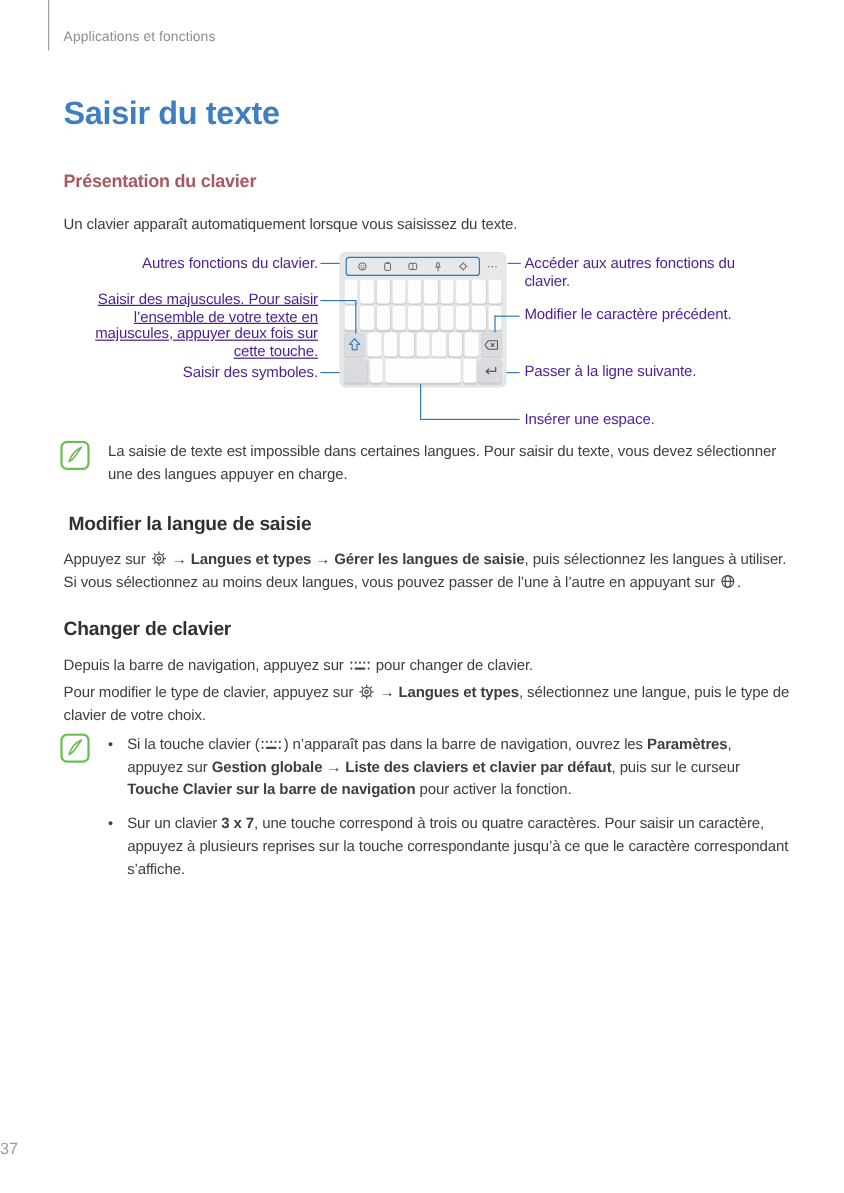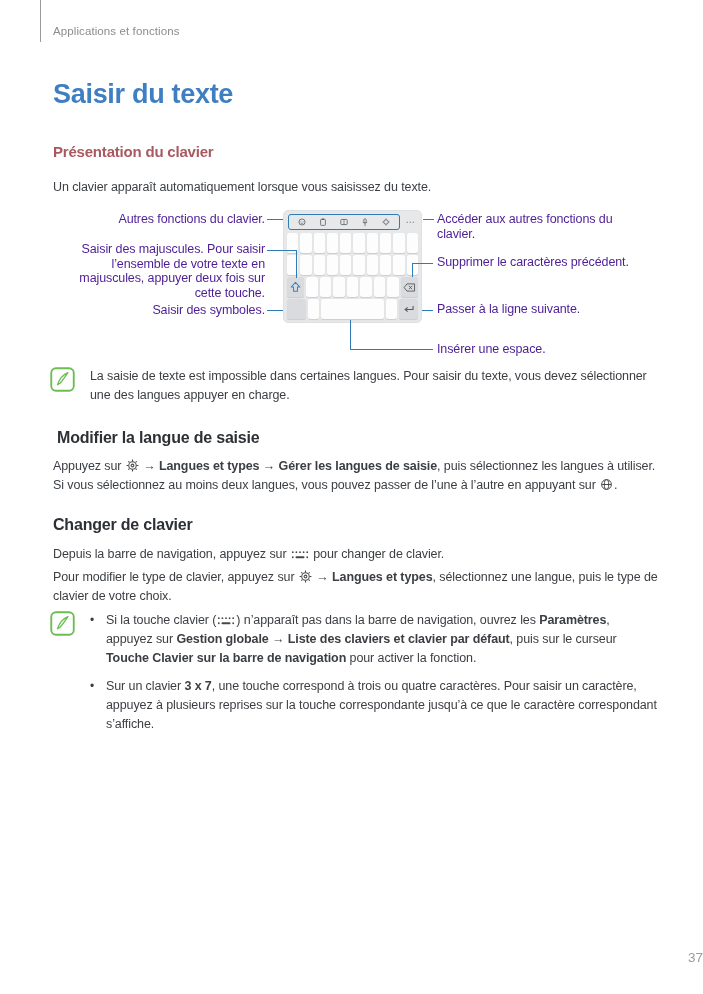--- a/index.html
+++ b/index.html
@@ -35,21 +35,21 @@
   .cline{position:absolute;background:#2e7bb5;}
   .cline.h{height:1.2px;}
   .cline.v{width:1.2px;}
   
   .note{display:grid;grid-template-columns:40px 1fr;}
   .note-icon{width:25px;height:25px;}
   .bullet-row{display:grid;grid-template-columns:16px 1fr;margin-bottom:9px;}
   .bullet-dot{font-size:12px;line-height:19px;color:#3b3e42;}
   
   .inline-icon{display:inline-block;vertical-align:-2px;margin:0 1px;color:#44484c;line-height:0;}
-  .page-number{left:0;top:950px;width:703px;text-align:right;font-size:13.5px;color:#9b9b9b;}
+  .page-number{left:0;top:950px;width:703px;text-align:left;font-size:13.5px;color:#9b9b9b;}
 </style>
 </head>
 <body>
 
 <div class="abs header-rule"></div>
 <div class="abs breadcrumb">Applications et fonctions</div>
 
 <div class="abs h1">Saisir du texte</div>
 <div class="abs h2">Présentation du clavier</div>
 <div class="abs body-text" style="left:53px;top:178px;width:606px;">Un clavier apparaît automatiquement lorsque vous saisissez du texte.</div>
@@ -146,29 +146,29 @@
             <svg width="12" height="9" viewBox="0 0 13 10">
               <path d="M11 1 V5 H2.8" fill="none" stroke="#565a5e" stroke-width="1.2"></path>
               <path d="M5 2.6 L2.2 5 L5 7.4" fill="none" stroke="#565a5e" stroke-width="1.2"></path>
             </svg>
           </div>
         </div>
       </div>
   </div>
 
   <div class="callout right-aligned" style="right:438px;top:12px;">Autres fonctions du clavier.</div>
-  <div class="callout right-aligned" style="right:438px;top:42px;">Saisir des majuscules. Pour saisir
+  <div class="callout right-aligned" style="right:438px;top:42px;text-decoration:underline;">Saisir des majuscules. Pour saisir
 l’ensemble de votre texte en
 majuscules, appuyer deux fois sur
 cette touche.</div>
   <div class="callout right-aligned" style="right:438px;top:103px;">Saisir des symboles.</div>
 
   <div class="callout" style="left:437px;top:12px;">Accéder aux autres fonctions du
 clavier.</div>
-  <div class="callout" style="left:437px;top:55px;">Supprimer le caractères précédent.</div>
+  <div class="callout" style="left:437px;top:55px;">Modifier le caractère précédent.</div>
   <div class="callout" style="left:437px;top:102px;">Passer à la ligne suivante.</div>
   <div class="callout" style="left:437px;top:142px;">Insérer une espace.</div>
 
   <div class="cline h" style="left:267px;top:19px;width:16px;"></div>
   <div class="cline h" style="left:423px;top:19px;width:11px;"></div>
   <div class="cline h" style="left:267px;top:50px;width:30px;"></div>
   <div class="cline v" style="left:296px;top:50px;height:28px;"></div>
   <div class="cline h" style="left:267px;top:110px;width:16px;"></div>
   <div class="cline h" style="left:412px;top:63px;width:21px;"></div>
   <div class="cline v" style="left:412px;top:63px;height:14px;"></div>

